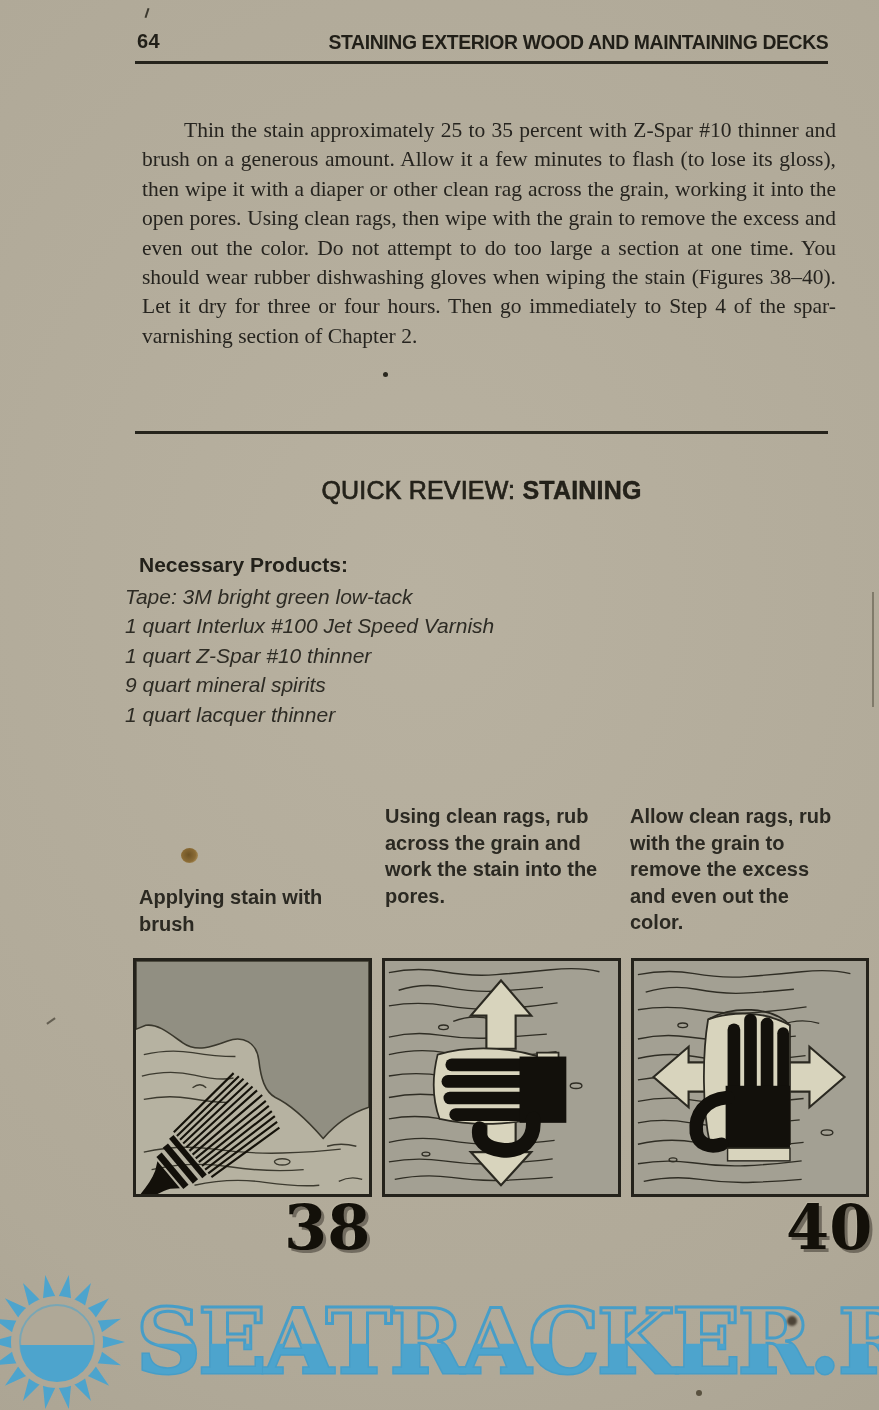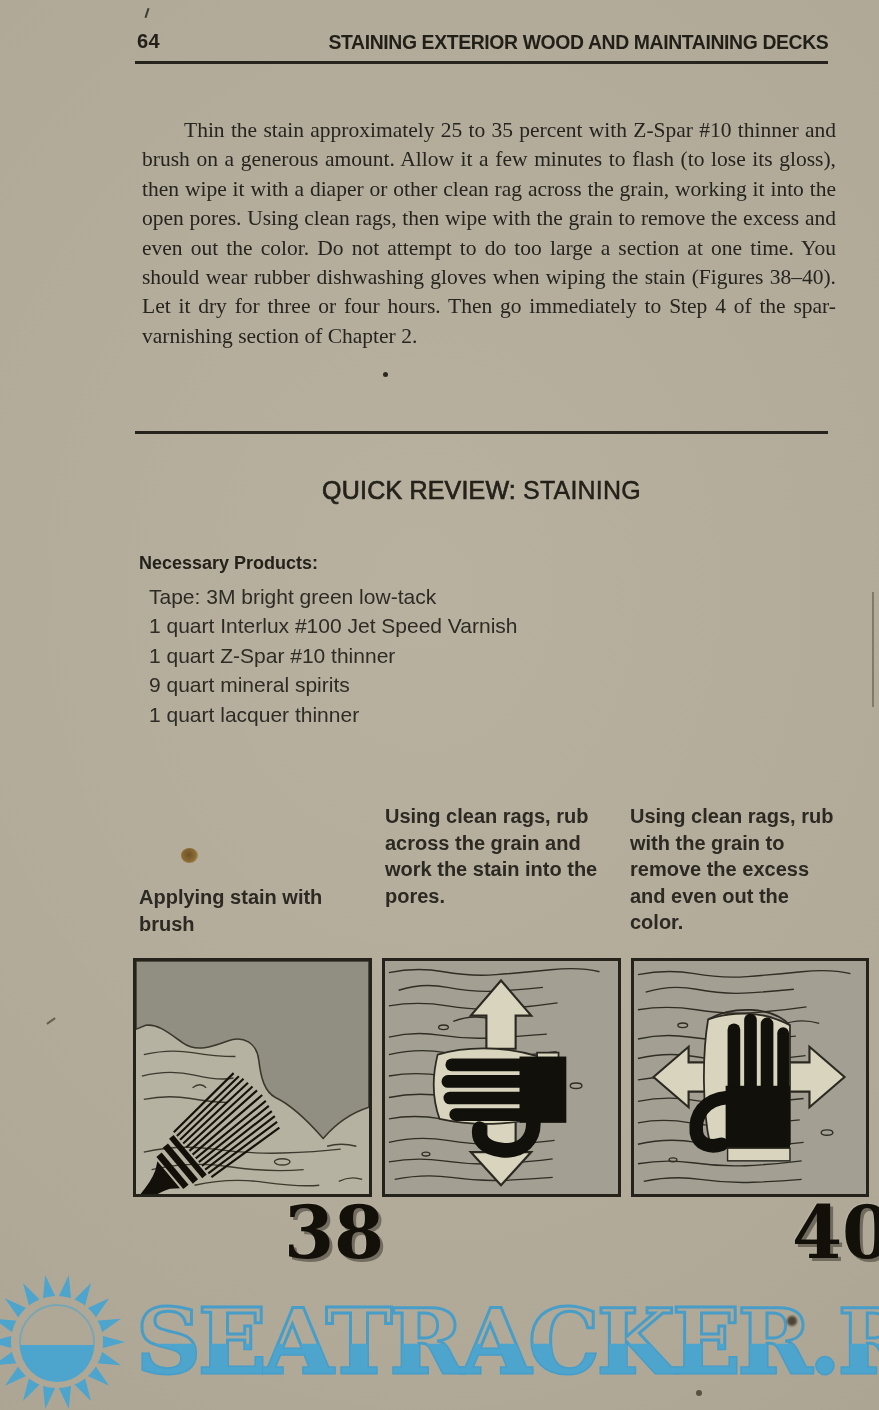--- a/index.html
+++ b/index.html
@@ -17,41 +17,41 @@
   .rule-top{top:61px;}
   .rule-mid{top:431px;}
   
   .body-text{left:138px;top:112px;width:694px;margin:4px;
     font-family:"Liberation Serif", serif;font-size:21.5px;line-height:29.4px;
     text-align:justify;text-indent:42px;color:#26241f;}
   
   .review-heading{left:135px;top:476px;width:693px;text-align:center;font-size:25px;
     letter-spacing:0.2px;white-space:nowrap;color:#24221a;}
   .review-label{font-weight:normal;-webkit-text-stroke:0.7px #24221a;}
-  .review-topic{font-weight:normal;-webkit-text-stroke:0.4px #16140e;text-align:right;}
+  .review-topic{font-weight:bold;-webkit-text-stroke:0.4px #16140e;text-align:right;}
   
-  .products-heading{left:139px;top:553px;font-size:18px;font-weight:bold;color:#23211a;}
-  .products-list{left:149px;top:582px;width:620px;font-size:21px;line-height:29.4px;color:#2d2b24;}
+  .products-heading{left:139px;top:553px;font-size:21px;font-weight:bold;color:#23211a;}
+  .products-list{left:125px;top:582px;width:620px;font-size:21px;line-height:29.4px;color:#2d2b24;font-style:italic;}
   
   .caption{font-size:20px;line-height:26.5px;font-weight:bold;color:#2b2922;}
   .caption-1{left:139px;top:884px;width:200px;}
   .caption-2{left:385px;top:803px;width:218px;}
   .caption-3{left:630px;top:803px;width:210px;}
   
   .panel{top:958px;width:239px;height:239px;border:3px solid #24221b;box-sizing:border-box;background:#a3a093;}
   .panel-1{left:133px;}
   .panel-2{left:382px;}
   .panel-3{left:631px;width:238px;}
   .panel svg{display:block;width:100%;height:100%;}
   
-  .fig-num{top:1197px;font-family:"DejaVu Serif", serif;font-weight:bold;font-size:72px;line-height:1;
+  .fig-num{top:1197px;font-family:"DejaVu Serif", serif;font-weight:bold;font-size:62px;line-height:1;
     color:#131009;text-shadow:3px 3px 0 rgba(19,16,9,0.4), -1px -1px 0 rgba(200,195,175,0.35);}
   .fig-num-38{left:284px;}
   .fig-num-39{left:528px;}
-  .fig-num-40{left:786px;margin-left:6px;}
+  .fig-num-40{left:786px;}
   
   .wm-sun{left:-18px;top:1267px;width:150px;height:150px;opacity:0.92;}
   .wm-text{left:136px;top:1296px;width:743px;height:110px;font-family:"DejaVu Serif", serif;
     font-weight:bold;font-size:90px;line-height:90px;letter-spacing:-3px;white-space:nowrap;opacity:0.92;}
   .wm-layer{position:absolute;left:0;top:0;}
   .wm-outline{color:transparent;-webkit-text-stroke:3px #3f9dcc;}
   .wm-fill{color:#45a4d2;clip-path:inset(53% 0 0 0);}
   
   .tick-top{left:146px;top:8px;width:2px;height:10px;background:#3c392f;transform:rotate(18deg);}
   .tick-left{left:46px;top:1020px;width:10px;height:2px;background:rgba(58,54,43,0.65);transform:rotate(-35deg);}
@@ -84,21 +84,21 @@
   <div class="abs products-list">
     <div class="product-row">Tape: 3M bright green low-tack</div>
     <div class="product-row">1 quart Interlux #100 Jet Speed Varnish</div>
     <div class="product-row">1 quart Z-Spar #10 thinner</div>
     <div class="product-row">9 quart mineral spirits</div>
     <div class="product-row">1 quart lacquer thinner</div>
   </div>
 
   <div class="abs caption caption-2">Using clean rags, rub across the grain and work the stain into the pores.</div>
   <div class="abs caption caption-1">Applying stain with brush</div>
-  <div class="abs caption caption-3">Using clean rags, rub with the grain to remove the excess and even out the color.</div>
+  <div class="abs caption caption-3">Allow clean rags, rub with the grain to remove the excess and even out the color.</div>
 
   <div class="abs panel panel-1">
     <svg viewBox="0 0 239 239">
       <rect x="0" y="0" width="239" height="239" fill="#b6b2a1"></rect>
       <path d="M0 0 H239 V150 C220 156 204 168 192 182 C178 166 160 148 143 140 C132 134 128 120 126 102 C124 84 110 76 94 82 C78 88 62 94 48 84 C34 74 22 64 10 66 L0 70 Z" fill="#918f82" stroke="#3a382d" stroke-width="1.6"></path>
       <g stroke="#3c3a2f" stroke-width="1.4" fill="none">
         <path d="M8 96q26-6 50-2t44 4M6 118q28-7 54-1t40 3M8 142q24-5 48-1t38 4M58 130q8-6 14 0"></path>
         <path d="M8 196q36-8 72-3t70 4 60-4M16 214q40-9 80-3t76 3M60 230q36-8 72-3t56 3M196 190q14-4 30 0M208 226q12-6 24-2"></path>
         <ellipse cx="150" cy="206" rx="8" ry="3.2"></ellipse>
       </g>

